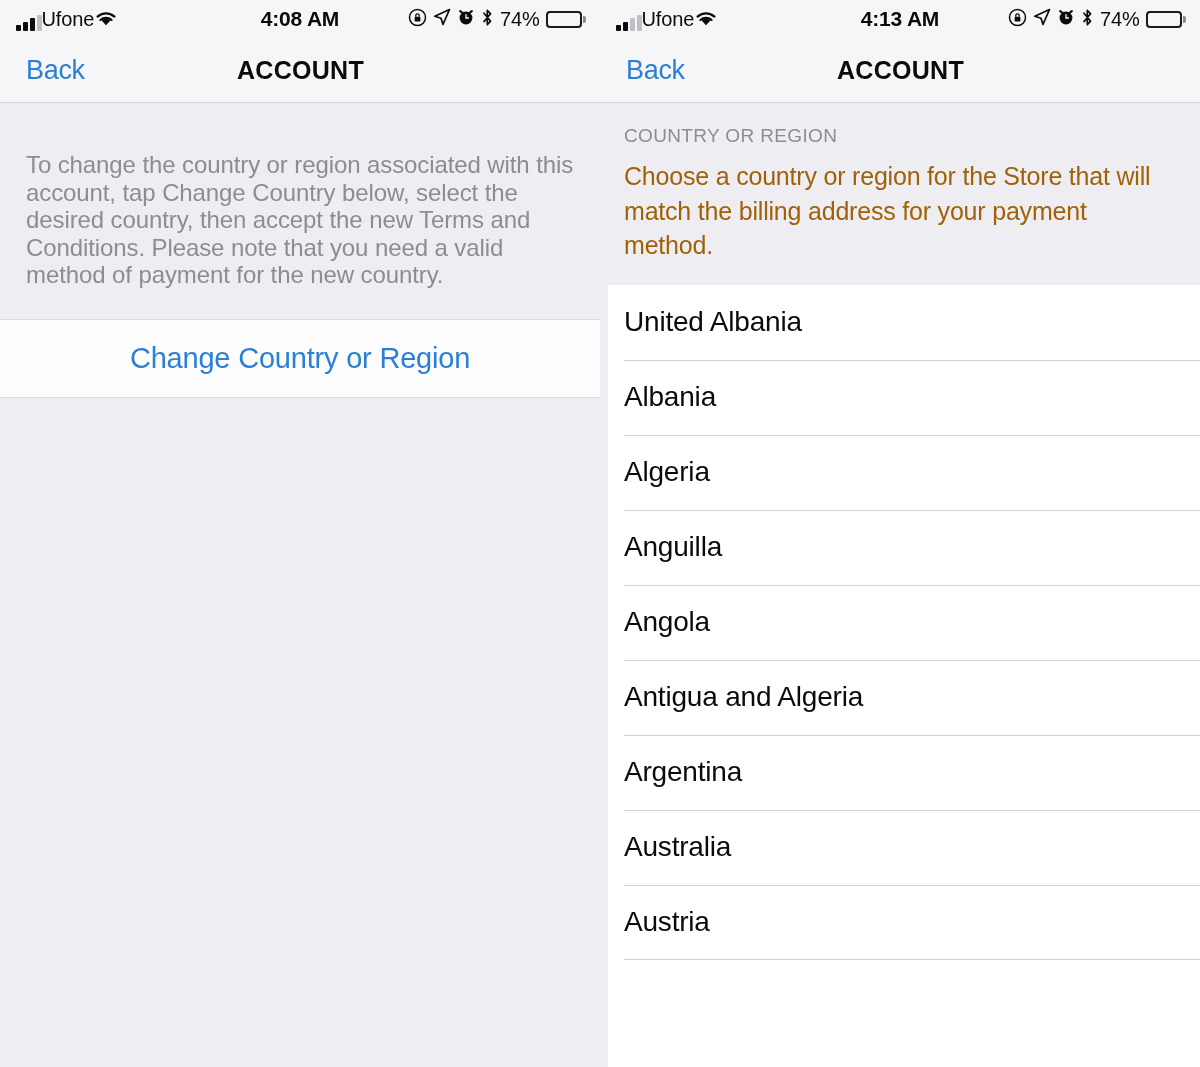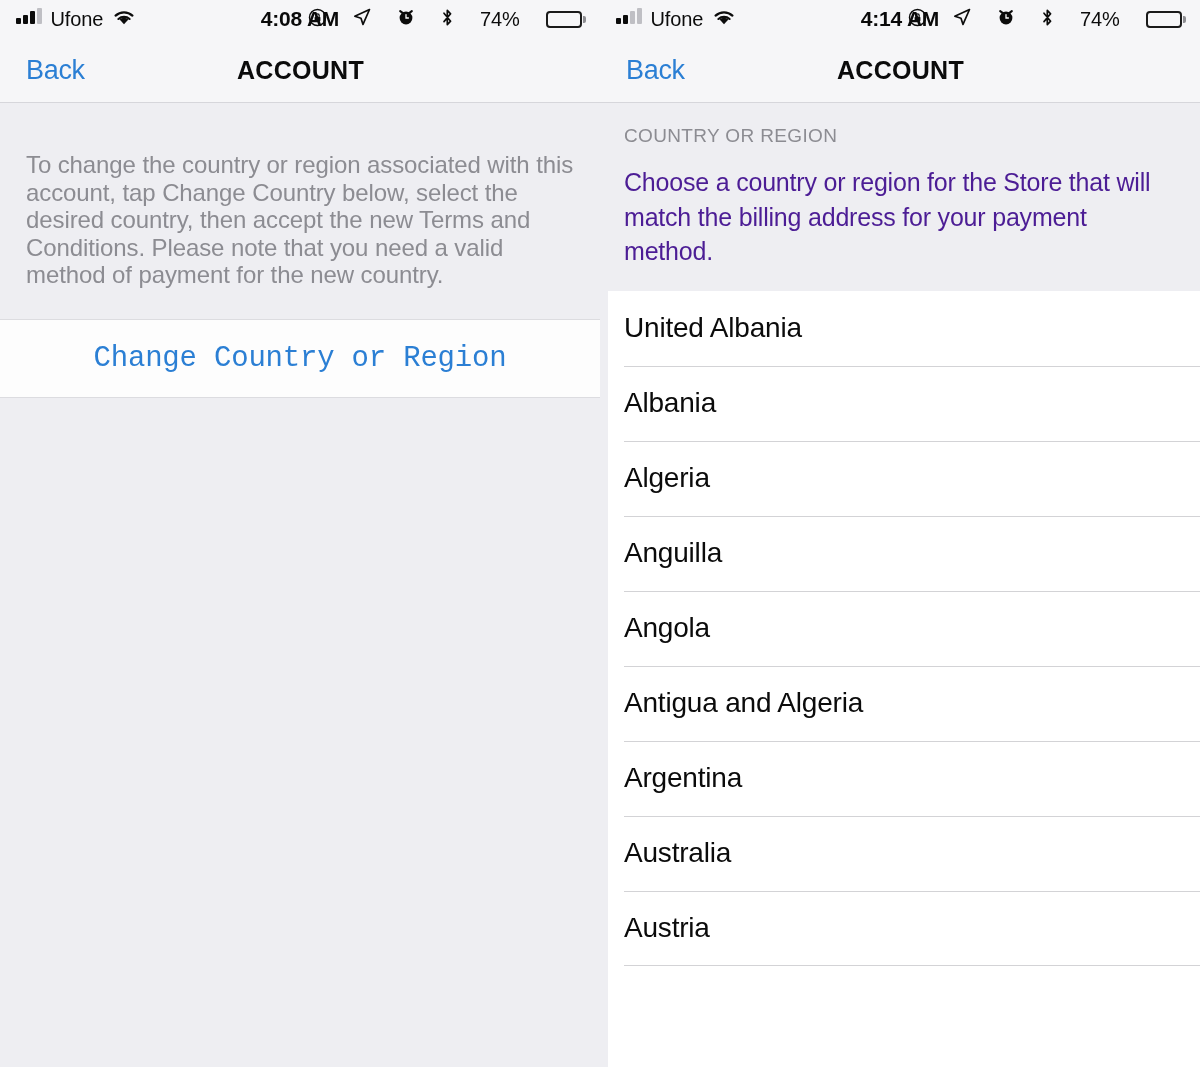--- a/index.html
+++ b/index.html
@@ -12,29 +12,29 @@
   .screens { display:flex; width:1200px; height:1067px; }
   .screen { width:600px; height:1067px; position:relative; overflow:hidden; }
 
   
   .statusbar {
     height:38px; background:#f6f6f8;
     display:flex; align-items:center;
     position:relative;
     padding:0 14px 0 16px;
   }
-  .sb-left { display:flex; align-items:flex-start; gap:9px; }
+  .sb-left { display:flex; align-items:flex-end; }
   .sb-center {
     position:absolute; left:0; right:0; top:0; height:38px;
     display:flex; align-items:center; justify-content:center;
     pointer-events:none;
   }
   .sb-time { font-size:21px; font-weight:bold; color:#0a0a0a; letter-spacing:-0.2px; }
   .sb-right {
-    margin-left:auto; display:flex; align-items:center; gap:26px;
+    margin-left:auto; display:flex; align-items:center; gap:6px;
     position:relative; z-index:2;
   }
   .carrier { font-size:20px; color:#0c0c0c; letter-spacing:-0.1px; }
 
   
   .bars { display:flex; align-items:flex-end; gap:2.5px; height:16px; }
   .bars i { display:block; width:4.5px; border-radius:1px; background:#bfbfc4; }
   .bars i.on { background:#0c0c0c; }
   .bars i:nth-child(1){ height:6px; }
   .bars i:nth-child(2){ height:9px; }
@@ -76,32 +76,32 @@
     font-size:24px; line-height:1.15; color:#8c8c92;
     letter-spacing:-0.1px;
   }
   .white-row {
     background:#fdfdfd;
     border-top:1px solid #dcdce0; border-bottom:1px solid #dcdce0;
     height:79px; display:flex; align-items:center; justify-content:center;
   }
   .white-row .link {
     font-size:29px; color:#2b7fd4; letter-spacing:-0.2px;
-    background:none; border:none; font-family:Liberation Mono, monospace; cursor:pointer;text-align:center;
+    background:none; border:none; font-family:Liberation Sans, sans-serif; cursor:pointer;text-align:center;
   }
   .filler { background:#eeeef2; flex:1; }
 
   
   .body-right { background:#eeeef2; height:1067px; display:flex; flex-direction:column; }
   .sect-wrap { padding:22px 26px 0 24px; }
   .sect-label {
-    font-size:19px; color:#8c8c92; letter-spacing:0.35px; margin-bottom:18px;
+    font-size:19px; color:#8c8c92; letter-spacing:0.35px; margin-bottom:12px;
   }
   .sect-desc {
-    font-size:25px; line-height:1.38; color:#4c1d95; letter-spacing:-0.2px;
+    font-size:25px; line-height:1.38; color:#a16207; letter-spacing:-0.2px;
   }
   .list {
     background:#ffffff; flex:1; margin-top:22px; overflow:hidden;
     border-left:8px solid #eeeef2;
   }
   .list-row {
     height:75px; display:flex; align-items:center;
     padding-left:16px; position:relative;
   }
   .list-row + .list-row::before,
@@ -204,21 +204,21 @@
         <span class="icn">
           <svg width="24" height="18" viewBox="0 0 24 18">
             <path d="M12 16.2 L7.6 11.4 a6.6 6.6 0 0 1 8.8 0 Z" fill="#0c0c0c"></path>
             <path d="M3.6 7.6 a12.5 12.5 0 0 1 16.8 0" stroke="#0c0c0c" stroke-width="2.3" fill="none" stroke-linecap="round"></path>
             <path d="M6.4 11.0 a8.5 8.5 0 0 1 11.2 0" stroke="#0c0c0c" stroke-width="2.1" fill="none" stroke-linecap="round"></path>
           </svg>
         </span>
       </div>
 
       <div class="sb-center">
-        <span class="sb-time">4:14 AM</span>
+        <span class="sb-time">4:13 AM</span>
       </div>
 
       <div class="sb-right">
         <span class="icn">
           <svg width="19" height="19" viewBox="0 0 19 19">
             <circle cx="9.5" cy="9.5" r="8" fill="none" stroke="#0c0c0c" stroke-width="1.5"></circle>
             <rect x="6.6" y="8.8" width="5.8" height="4.6" rx="0.9" fill="#0c0c0c"></rect>
             <path d="M7.8 8.8 V7.5 a1.7 1.7 0 0 1 3.4 0 V8.8" fill="none" stroke="#0c0c0c" stroke-width="1.3"></path>
           </svg>
         </span>

